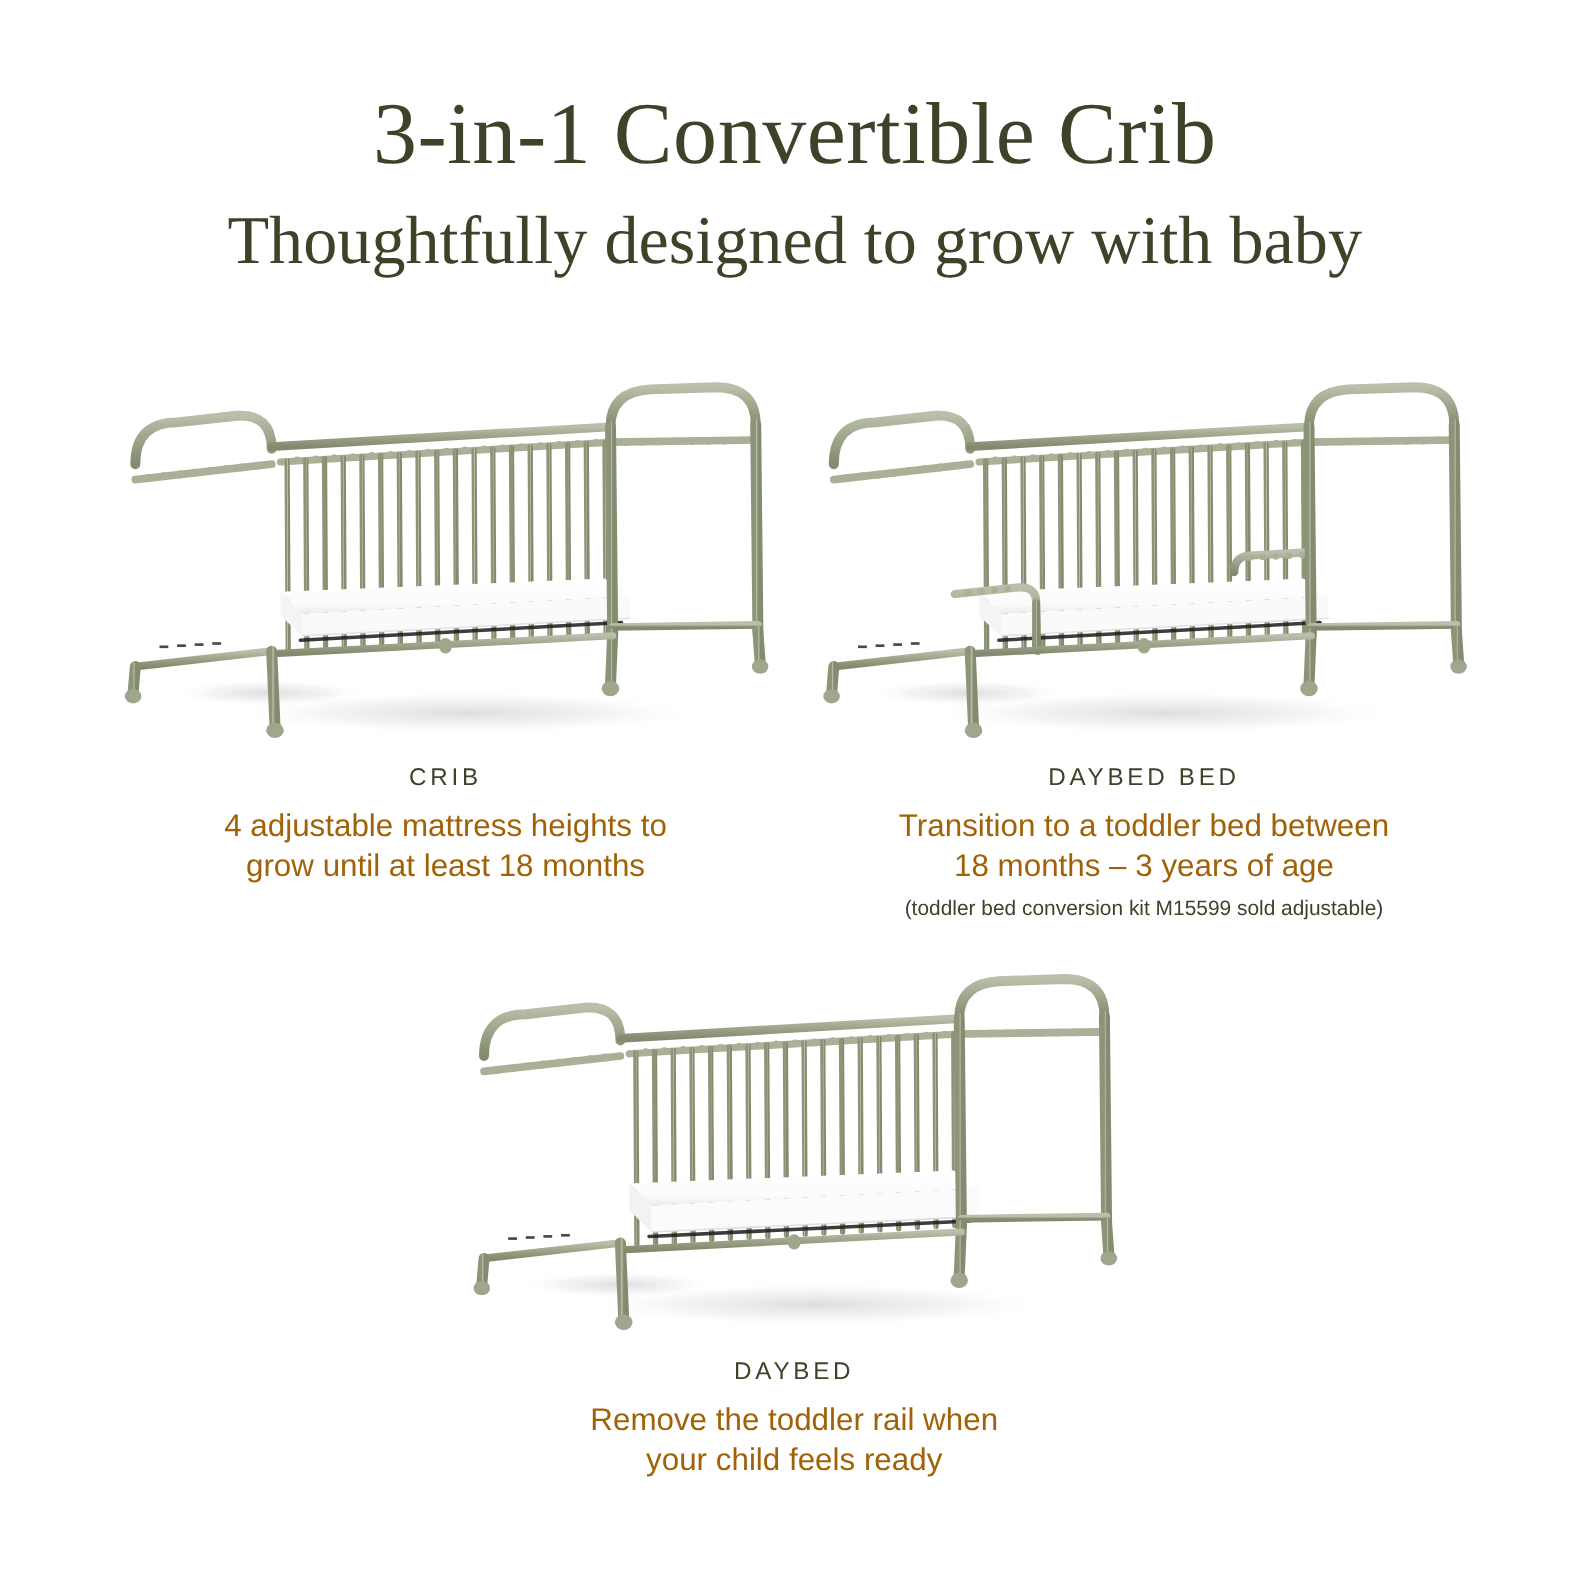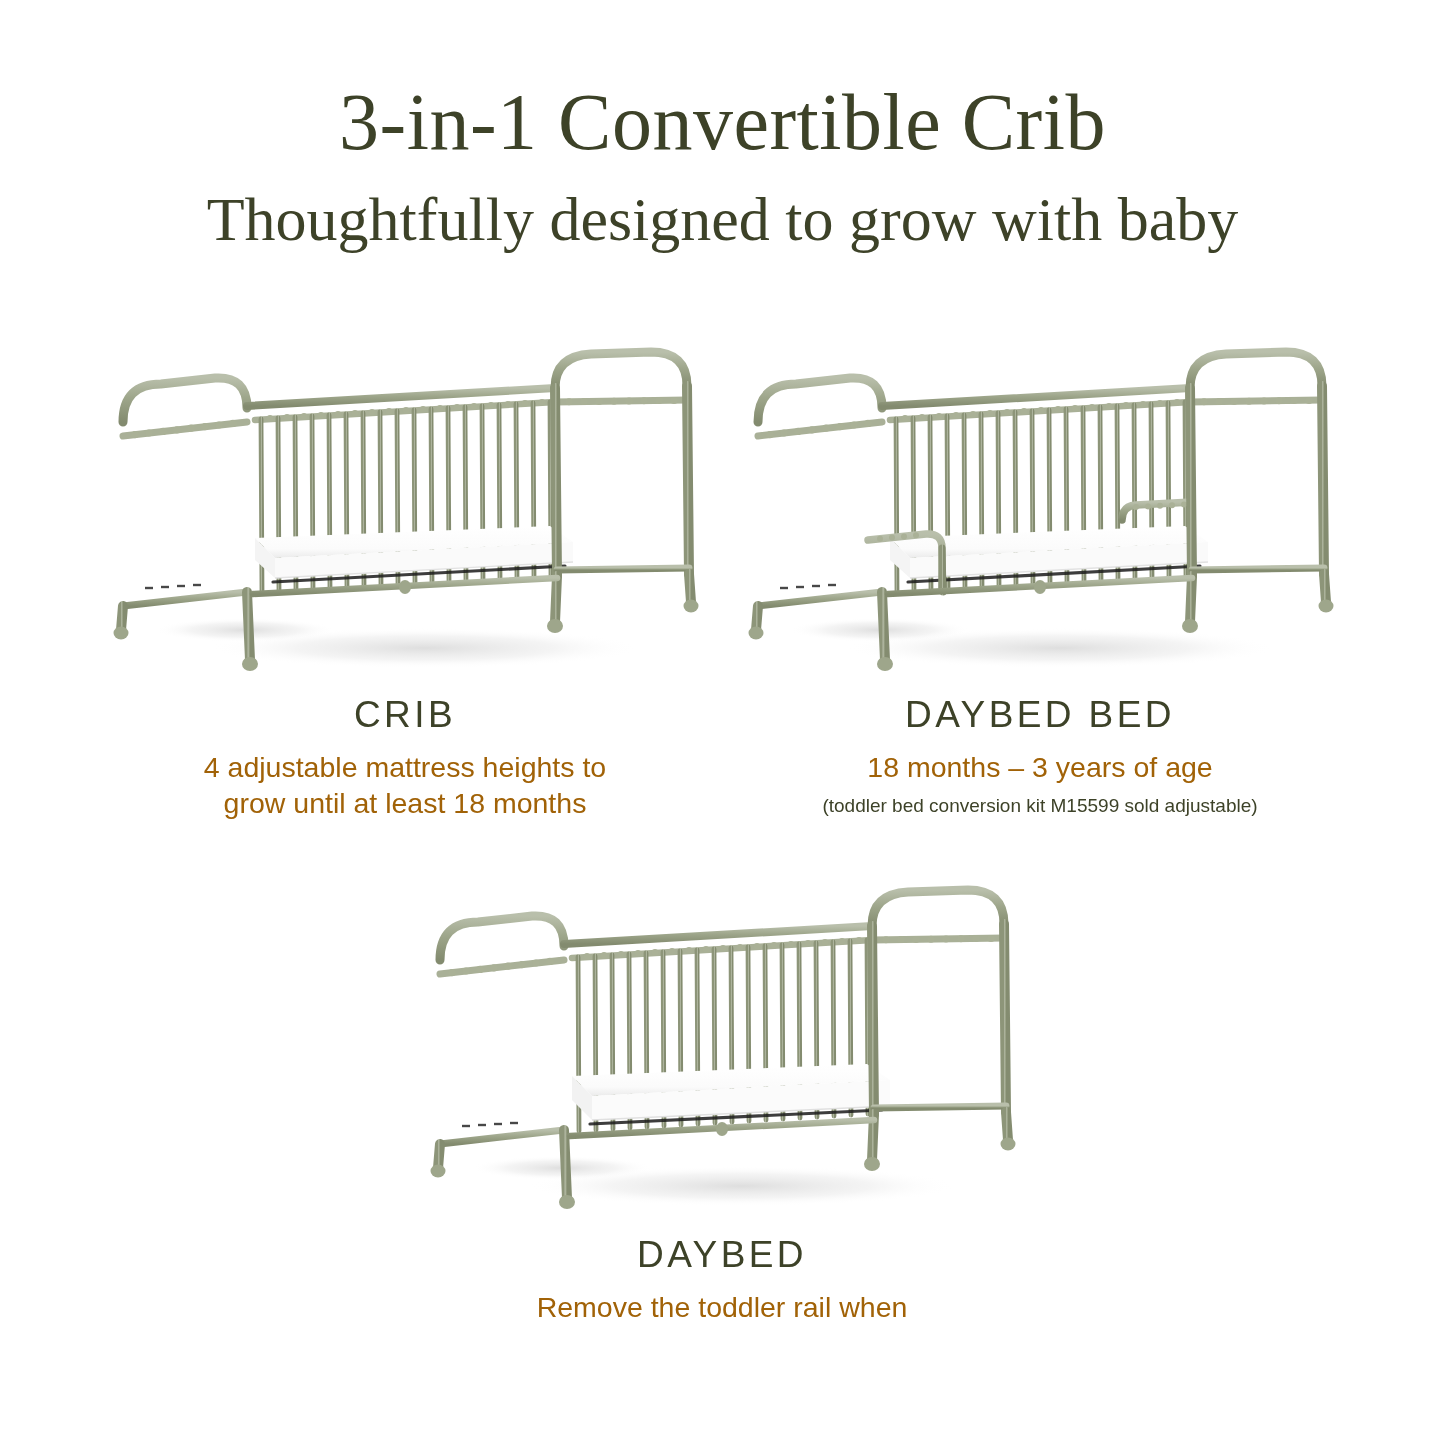--- a/index.html
+++ b/index.html
@@ -37,21 +37,21 @@
     padding-top: 26px;
     font-weight: 400;
   }
 
   
   .panel { position: absolute; }
   .panel .art { position: relative; }
   .caption { text-align: center; }
   .cap-title {
     font-family: "Liberation Sans", sans-serif;
-    font-size: 37px;
+    font-size: 22px;
     letter-spacing: 3.4px;
     color: #3d4228;
     margin: 0 0 13px 0;
     font-weight: 400;
   }
   .cap-line {
     font-family: "Liberation Sans", sans-serif;
     font-size: 28.5px;
     line-height: 1.28;
     color: #a16207;
@@ -452,20 +452,21 @@
           <ellipse cx="596" cy="276" rx="7.5" ry="6.5" fill="#9ea68b"></ellipse>
         </g>
 
         <path d="M 158 264 L 462 248" fill="none" stroke="url(#barH)" stroke-width="6.5" stroke-linecap="round"></path>
         <ellipse cx="310" cy="257" rx="6" ry="7" fill="#9ea68b"></ellipse>
       </svg>
     </div>
 
     <div class="caption">
       <p class="cap-title">DAYBED BED</p>
+      <p class="cap-line">Transition to a toddler bed between</p>
       <p class="cap-line">18 months – 3 years of age</p>
       <p class="cap-fine">(toddler bed conversion kit M15599 sold adjustable)</p>
     </div>
   </div>
 
   <div class="panel" id="panel-daybed">
     <div class="art">
       <svg width="620" height="350" viewBox="0 0 620 350" aria-hidden="true">
 
         <ellipse cx="330" cy="318" rx="215" ry="20" fill="url(#shadowG)"></ellipse>
@@ -602,16 +603,17 @@
         </g>
 
         <path d="M 158 268 L 462 252" fill="none" stroke="url(#barH)" stroke-width="6.5" stroke-linecap="round"></path>
         <ellipse cx="310" cy="261" rx="6" ry="7" fill="#9ea68b"></ellipse>
       </svg>
     </div>
 
     <div class="caption">
       <p class="cap-title">DAYBED</p>
       <p class="cap-line">Remove the toddler rail when</p>
+      <p class="cap-line">your child feels ready</p>
     </div>
   </div>
 
 </div>
 
 </body></html>

